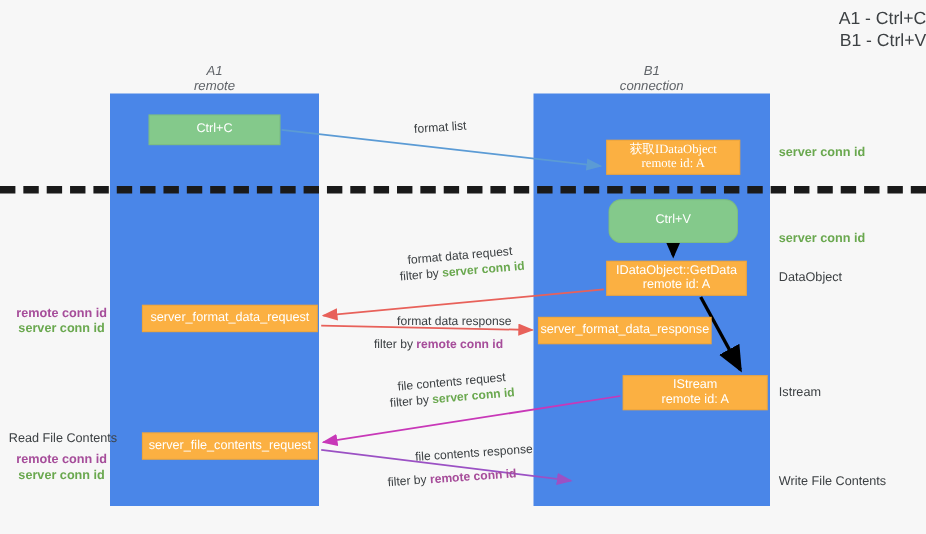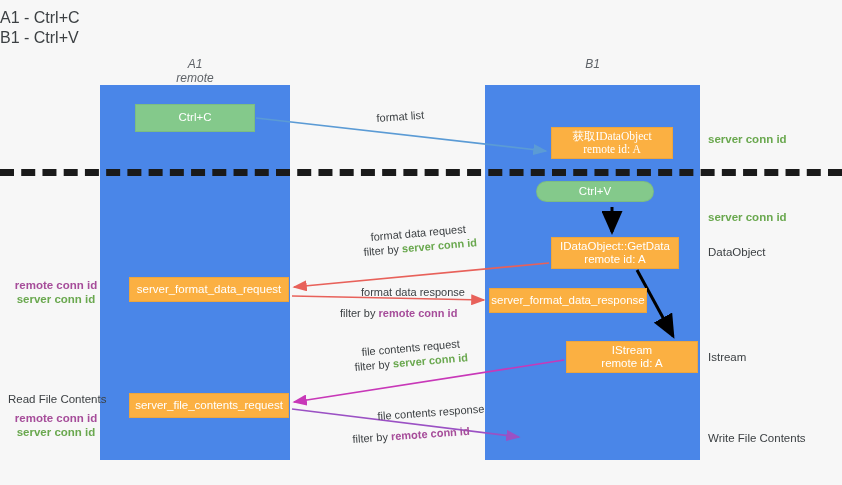--- a/index.html
+++ b/index.html
@@ -9,21 +9,21 @@
     font-family:"Liberation Sans","DejaVu Sans",sans-serif;
     position:relative;overflow:hidden;
     -webkit-font-smoothing:antialiased;
   }
   .stage{position:absolute;left:0;top:0;width:842px;height:485px;}
   svg.layer{position:absolute;left:0;top:0;width:842px;height:485px;pointer-events:none;}
   .abs{position:absolute;}
 
   
   .title{
-    left:0;top:8px;width:842px;text-align:left;
+    left:0;top:8px;width:842px;text-align:right;
     font-size:16px;color:#3c4043;line-height:20px;
   }
 
   
   .lane-head{
     text-align:center;font-size:12px;color:#5f6368;line-height:14px;font-style:italic;
   }
   #lane-a-head{left:100px;top:57px;width:190px;}
   #lane-b-head{left:485px;top:57px;width:215px;}
   .lane-head .l1{display:block;}
@@ -47,21 +47,21 @@
     align-items:center;justify-content:center;
     color:#ffffff;font-size:11.5px;line-height:13.5px;
     text-align:center;border:1px solid rgba(0,0,0,.06);
   }
   .box .ln{display:block;white-space:nowrap;}
   .green{background:#84c98b;}
   .orange{background:#fbb042;}
 
   #box-ctrlc{left:135px;top:104px;width:120px;height:28px;}
   #box-idataobject{left:551px;top:127px;width:122px;height:32px;font-family:Liberation Serif, serif;}
-  #box-ctrlv{left:536px;top:181px;width:118px;height:21px;border-radius:12px;}
+  #box-ctrlv{left:553px;top:181px;width:118px;height:40px;border-radius:12px;}
   #box-getdata{left:551px;top:237px;width:128px;height:32px;}
   #box-fmt-req{left:129px;top:277px;width:160px;height:25px;}
   #box-fmt-res{left:489px;top:288px;width:158px;height:25px;}
   #box-istream{left:566px;top:341px;width:132px;height:32px;}
   #box-file-req{left:129px;top:393px;width:160px;height:25px;}
   #box-file-res{left:524px;top:425px;width:160px;height:25px;}
 
   
   .side{font-size:11.5px;line-height:14px;color:#3c4043;white-space:nowrap;}
   .green-t{color:#6aa84f;font-weight:bold;}
@@ -103,20 +103,21 @@
     <span>A1 - Ctrl+C</span><br>
     <span>B1 - Ctrl+V</span>
   </div>
 
   <div class="abs lane-head" id="lane-a-head">
     <span class="l1">A1</span>
     <span class="l2">remote</span>
   </div>
   <div class="abs lane-head" id="lane-b-head">
     <span class="l1">B1</span>
+    <span class="l2">connection</span>
   </div>
 
   <div class="abs lane" id="lane-a"></div>
   <div class="abs lane" id="lane-b"></div>
 
   <svg class="layer">
     <defs>
       <marker id="ah-blue" markerWidth="9" markerHeight="7" refX="8" refY="3.5" orient="auto">
         <polygon points="0 0, 9 3.5, 0 7" fill="#5b9bd5"></polygon>
       </marker>

